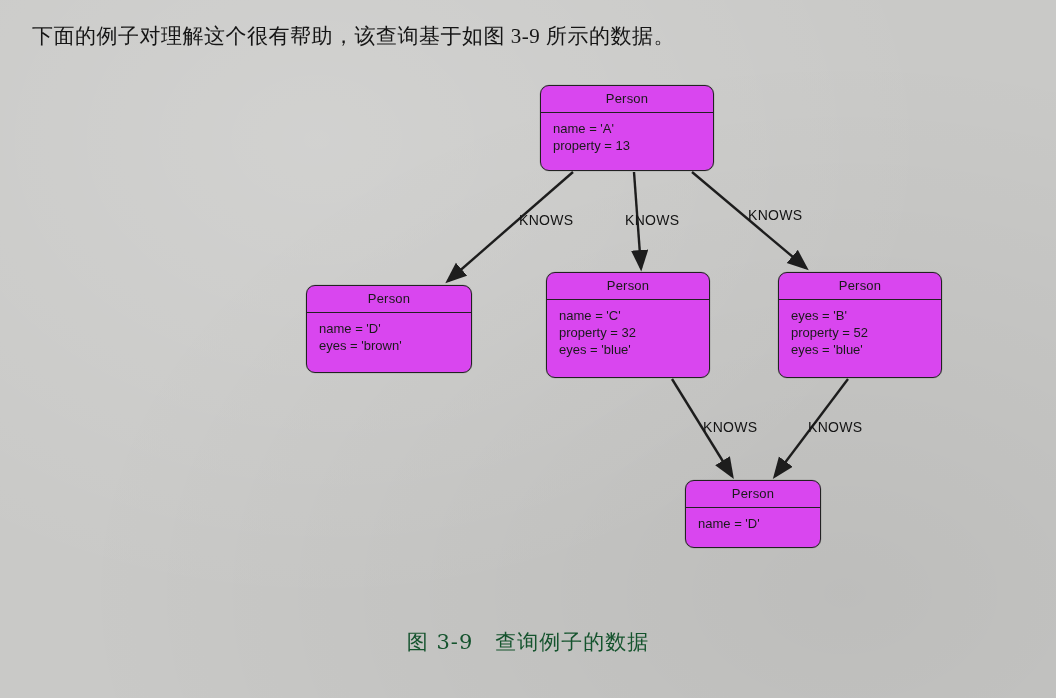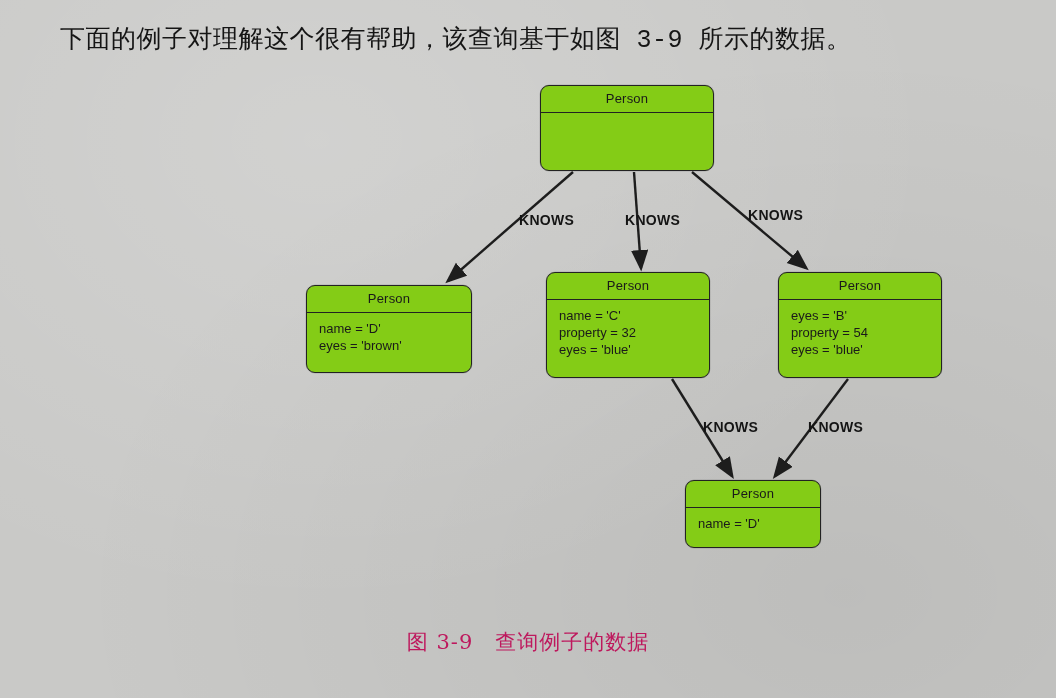--- a/index.html
+++ b/index.html
@@ -21,37 +21,36 @@
     inset: 0;
     background:
       radial-gradient(ellipse at 30% 20%, rgba(255,255,255,0.16), rgba(255,255,255,0) 60%),
       radial-gradient(ellipse at 80% 85%, rgba(0,0,0,0.06), rgba(0,0,0,0) 65%);
     pointer-events: none;
   }
   .intro-text {
     position: absolute;
     left: 32px;
     top: 22px;
-    font-family: Liberation Mono, monospace;
-    font-size: 25px;
+    font-family: Liberation Serif, serif;
+    font-size: 21px;
     letter-spacing: 0.5px;
     color: #151515;
     white-space: nowrap;
-    margin-left: 28px;
   }
   .caption {
     position: absolute;
     left: 0;
     right: 0;
     top: 628px;
     text-align: center;
     font-family: "DejaVu Serif", "Liberation Serif", serif;
     font-size: 21px;
     letter-spacing: 1px;
-    color: #be185d;
+    color: #14532d;
   }
   .diagram {
     position: absolute;
     left: 0;
     top: 0;
     width: 1056px;
     height: 698px;
   }
   svg.edges {
     position: absolute;
@@ -59,21 +58,21 @@
     top: 0;
     width: 1056px;
     height: 698px;
     overflow: visible;
   }
   .node {
     position: absolute;
     box-sizing: border-box;
     border: 1.6px solid #222;
     border-radius: 9px;
-    background: #84cc16;
+    background: #d946ef;
     box-shadow: 0 0 0 0.5px rgba(0,0,0,0.15);
   }
   .node-title {
     text-align: center;
     font-size: 13px;
     padding: 5px 0 6px 0;
     border-bottom: 1.6px solid #222;
     letter-spacing: 0.2px;
   }
   .node-props {
@@ -83,21 +82,20 @@
   }
   .node-props div {
     white-space: nowrap;
   }
   .edge-label {
     position: absolute;
     font-size: 14px;
     letter-spacing: 0.3px;
     color: #141414;
     white-space: nowrap;
-    font-weight: bold;
   }
 </style>
 </head>
 <body>
 
 <div class="paper-tint"></div>
 
 <div class="intro-text">下面的例子对理解这个很有帮助，该查询基于如图 3-9 所示的数据。</div>
 
 <div class="diagram">
@@ -115,20 +113,24 @@
 
     <line x1="692" y1="172" x2="806" y2="268" stroke="#1d1d1d" stroke-width="2.4" marker-end="url(#arrow)"></line>
 
     <line x1="672" y1="379" x2="732" y2="476" stroke="#1d1d1d" stroke-width="2.4" marker-end="url(#arrow)"></line>
 
     <line x1="848" y1="379" x2="775" y2="476" stroke="#1d1d1d" stroke-width="2.4" marker-end="url(#arrow)"></line>
   </svg>
 
   <div class="node" style="left:540px; top:85px; width:174px; height:86px;">
     <div class="node-title">Person</div>
+    <div class="node-props">
+      <div>name = 'A'</div>
+      <div>property = 13</div>
+    </div>
   </div>
 
   <div class="node" style="left:306px; top:285px; width:166px; height:88px;">
     <div class="node-title">Person</div>
     <div class="node-props">
       <div>name = 'D'</div>
       <div>eyes = 'brown'</div>
     </div>
   </div>
 
@@ -138,21 +140,21 @@
       <div>name = 'C'</div>
       <div>property = 32</div>
       <div>eyes = 'blue'</div>
     </div>
   </div>
 
   <div class="node" style="left:778px; top:272px; width:164px; height:106px;">
     <div class="node-title">Person</div>
     <div class="node-props">
       <div>eyes = 'B'</div>
-      <div>property = 54</div>
+      <div>property = 52</div>
       <div>eyes = 'blue'</div>
     </div>
   </div>
 
   <div class="node" style="left:685px; top:480px; width:136px; height:68px;">
     <div class="node-title">Person</div>
     <div class="node-props">
       <div>name = 'D'</div>
     </div>
   </div>

